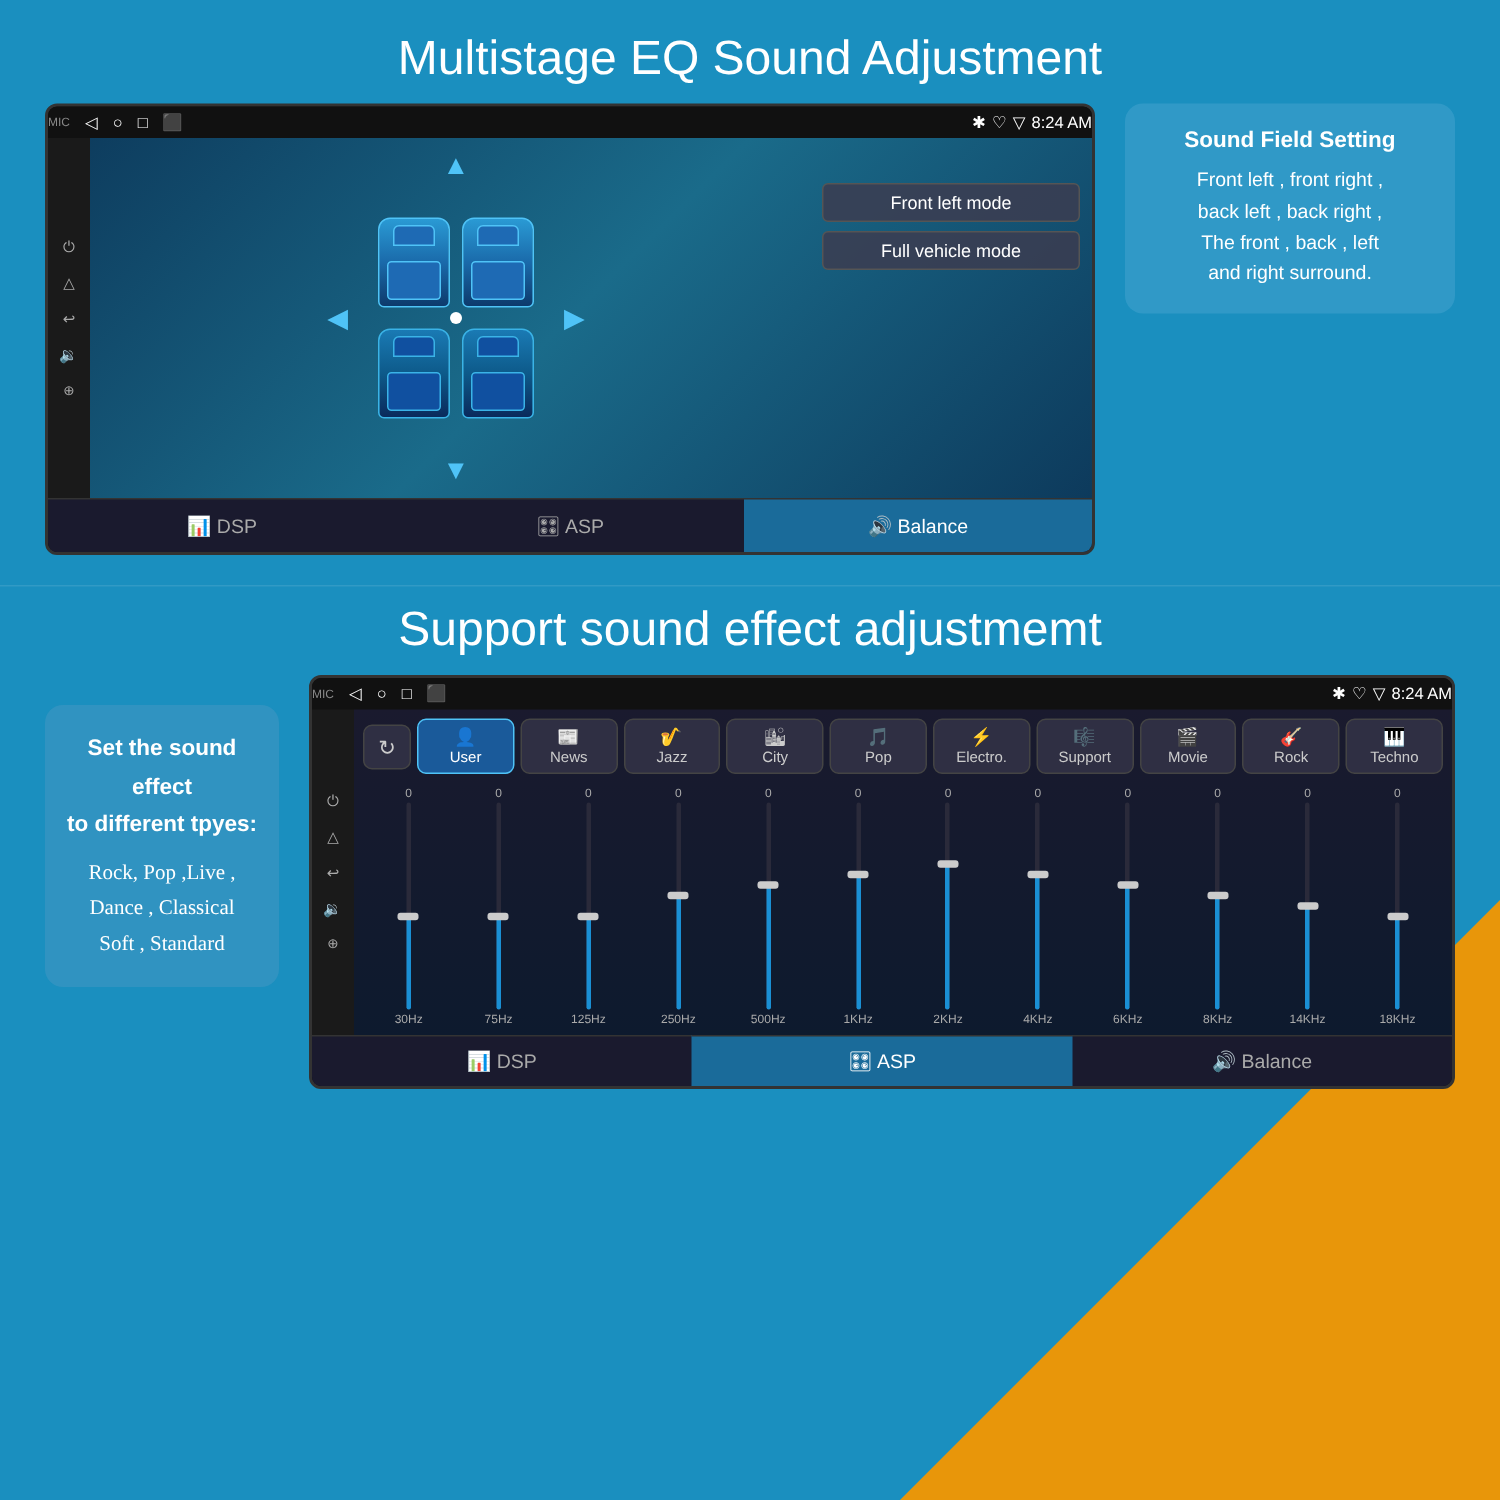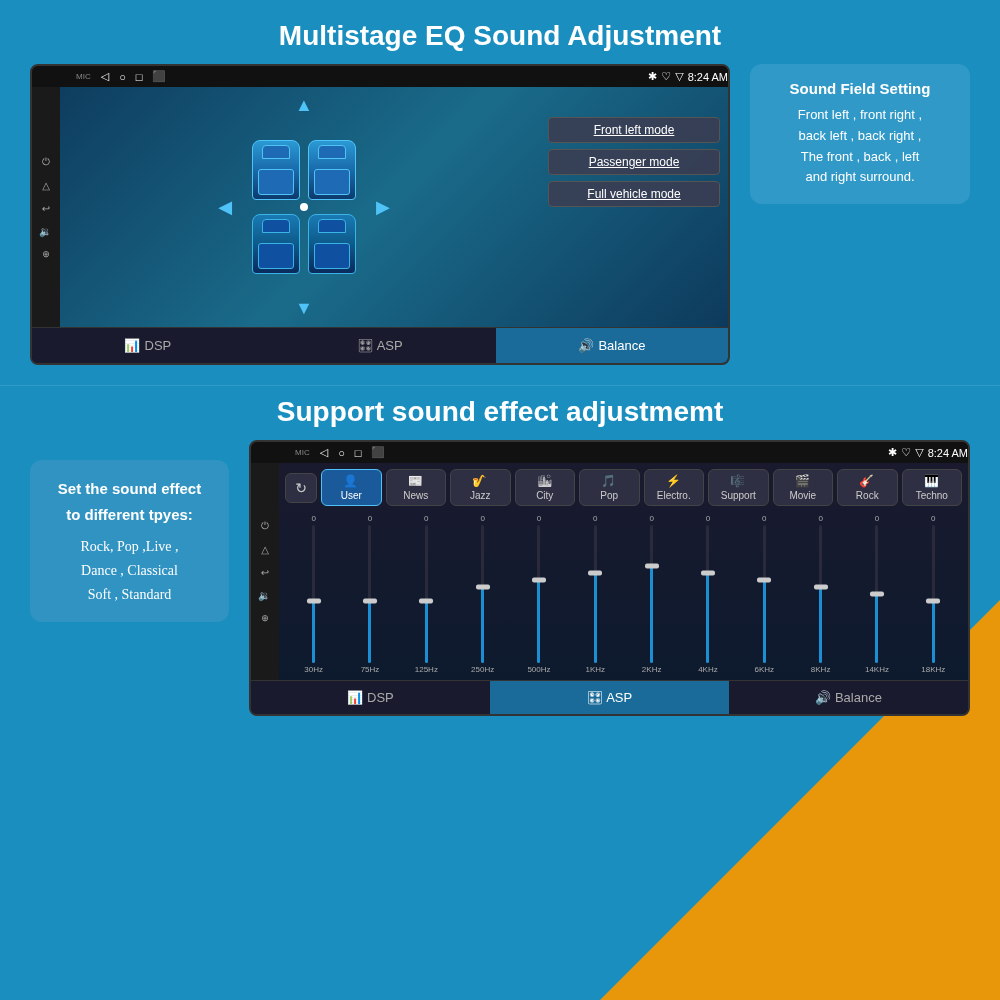--- a/index.html
+++ b/index.html
@@ -24,22 +24,22 @@
       border-color: transparent transparent #e8960a transparent;
     }
 
     .section-top {
       position: relative;
       padding: 20px 30px 10px 30px;
     }
 
     .section-title {
       color: white;
-      font-size: 28px;
-      font-weight: bold;
+      font-size: 32px;
+      font-weight: normal;
       text-align: center;
       margin-bottom: 12px;
     }
 
     .top-content {
       display: flex;
       gap: 20px;
       align-items: flex-start;
     }
 
@@ -53,21 +53,20 @@
     }
 
     .status-bar {
       background: #111;
       display: flex;
       justify-content: space-between;
       align-items: center;
       padding: 4px 0;
       color: white;
       font-size: 11px;
-      margin-left: 44px;
     }
 
     .status-left {
       display: flex;
       gap: 10px;
       align-items: center;
     }
 
     .status-right {
       display: flex;
@@ -167,21 +166,20 @@
     .mode-btn {
       background: rgba(60,60,80,0.85);
       color: white;
       border: 1px solid #555;
       border-radius: 4px;
       padding: 5px 12px;
       font-size: 12px;
       text-align: center;
       cursor: pointer;
       white-space: nowrap;
-      text-decoration: underline;
     }
 
     .bottom-tabs {
       background: #1a1a2e;
       display: flex;
     }
 
     .tab-btn {
       flex: 1;
       padding: 10px;
@@ -229,21 +227,21 @@
     .bottom-content {
       display: flex;
       gap: 20px;
       align-items: flex-start;
     }
 
     .sound-effect-box {
       background: rgba(100, 160, 200, 0.3);
       border-radius: 12px;
       padding: 16px 8px;
-      width: 199px;
+      width: 156px;
       flex-shrink: 0;
       color: white;
       text-align: center;
       font-size: 14px;
       line-height: 1.7;
       margin-top: 20px;
     }
 
     .sound-effect-title {
       font-weight: bold;
@@ -461,21 +459,20 @@
                 </div>
               </div>
             </div>
             <div class="nav-arrow">▶</div>
           </div>
           <div class="nav-arrow">▼</div>
         </div>
 
         <div class="mode-buttons-area">
           <div class="mode-btn">Front left mode</div>
-          <div class="mode-btn">Passenger mode</div>
           <div class="mode-btn">Full vehicle mode</div>
         </div>
       </div>
 
       <div class="bottom-tabs">
         <div class="tab-btn">
           <span>📊</span> DSP
         </div>
         <div class="tab-btn">
           <span>🎛</span> ASP

